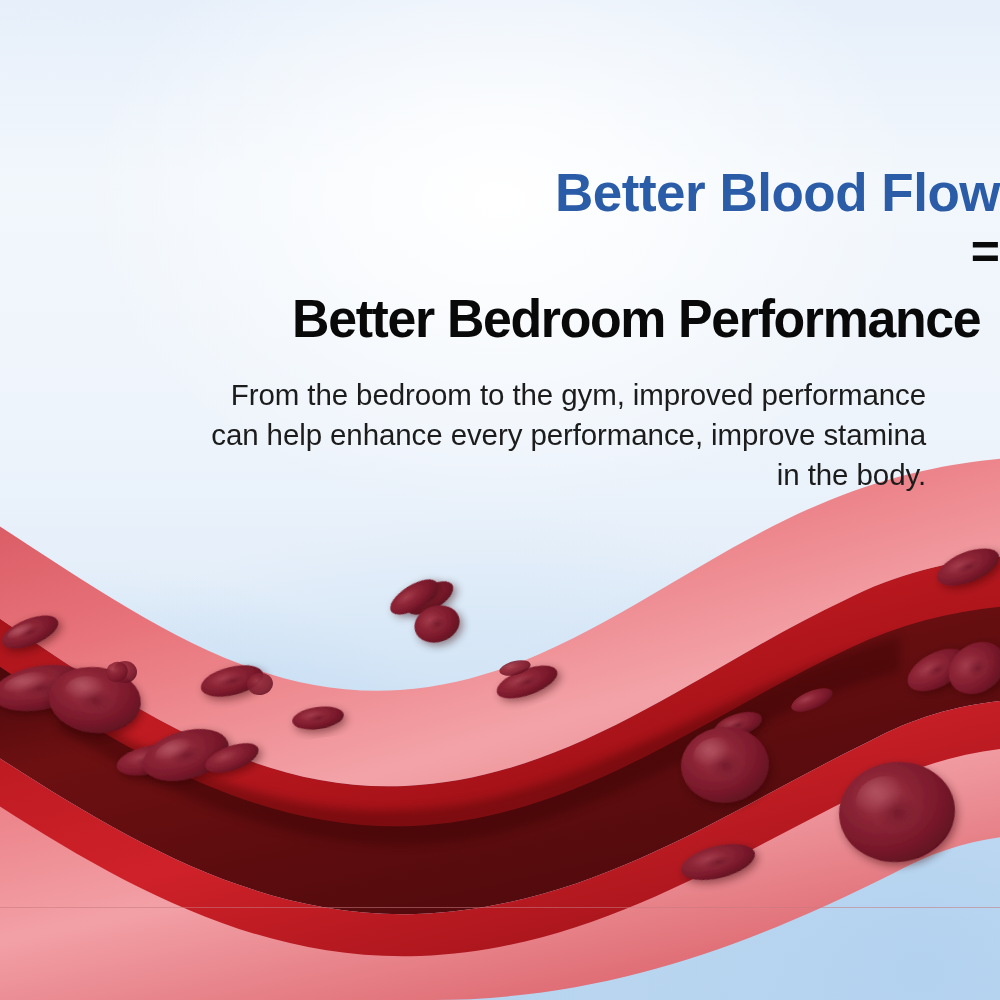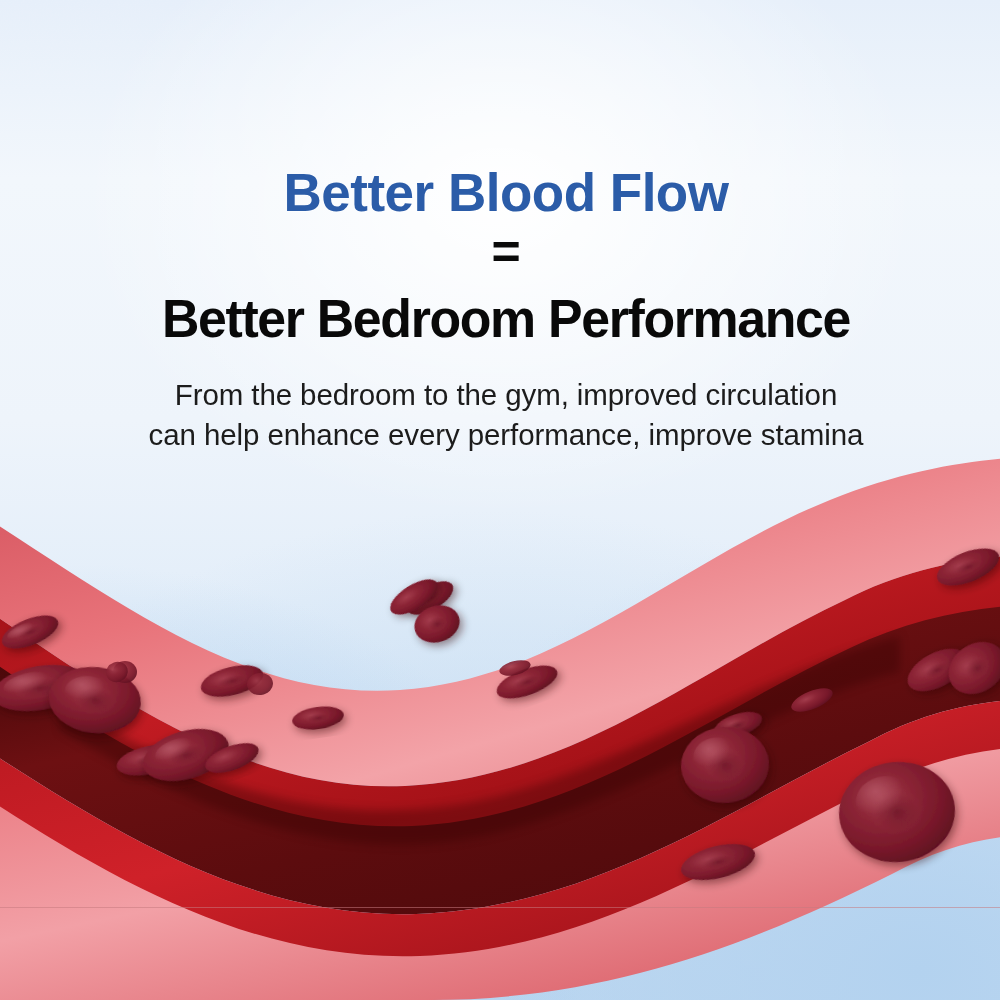--- a/index.html
+++ b/index.html
@@ -15,21 +15,21 @@
       radial-gradient(ellipse 70% 55% at 8% 96%, #a6caec 0%, rgba(166,202,236,0) 72%),
       radial-gradient(ellipse 75% 60% at 92% 97%, #b3d2ef 0%, rgba(179,210,239,0) 75%),
       radial-gradient(ellipse 90% 70% at 50% 100%, #bcd7f0 0%, rgba(188,215,240,0) 70%),
       linear-gradient(180deg,#e6effa 0%,#f2f7fc 18%,#eef4fb 42%,#dceaf8 72%,#c3daf1 100%);
   }
   
   #grain{
     position:absolute;inset:0;pointer-events:none;opacity:.5;mix-blend-mode:overlay;
   }
   
-  .text-wrap{position:absolute;left:12px;right:0;top:0;text-align:center;z-index:5;}
+  .text-wrap{position:absolute;left:12px;right:0;top:0;text-align:right;z-index:5;}
   .headline-1{
     margin:0;padding-top:166px;
     font-size:53px;line-height:1;font-weight:bold;letter-spacing:-.5px;
     color:#2b5ca8;
     text-shadow:0 1px 0 rgba(255,255,255,.65);
   }
   .equals{
     margin:0;padding-top:8px;
     font-size:50px;line-height:1;font-weight:bold;color:#0a0a0a;
   }
@@ -286,22 +286,23 @@
     </g>
   </svg>
 
   <div id="hairline"></div>
 
   <div class="text-wrap">
     <h1 class="headline-1">Better Blood Flow</h1>
     <div class="equals">=</div>
     <h2 class="headline-2">Better Bedroom Performance</h2>
     <p class="body-copy">
-      <span>From the bedroom to the gym, improved circulation</span>
+      <span>From the bedroom to the gym, improved performance</span>
       <span>can help enhance every performance, improve stamina</span>
+      <span>in the body.</span>
     </p>
   </div>
 
   <svg id="grain">
     <defs>
       <filter id="noiseF">
         <feTurbulence type="fractalNoise" baseFrequency="0.82" numOctaves="3" stitchTiles="stitch"></feTurbulence>
         <feColorMatrix type="saturate" values="0"></feColorMatrix>
         <feComponentTransfer>
             <feFuncA type="linear" slope="0.30"></feFuncA>

